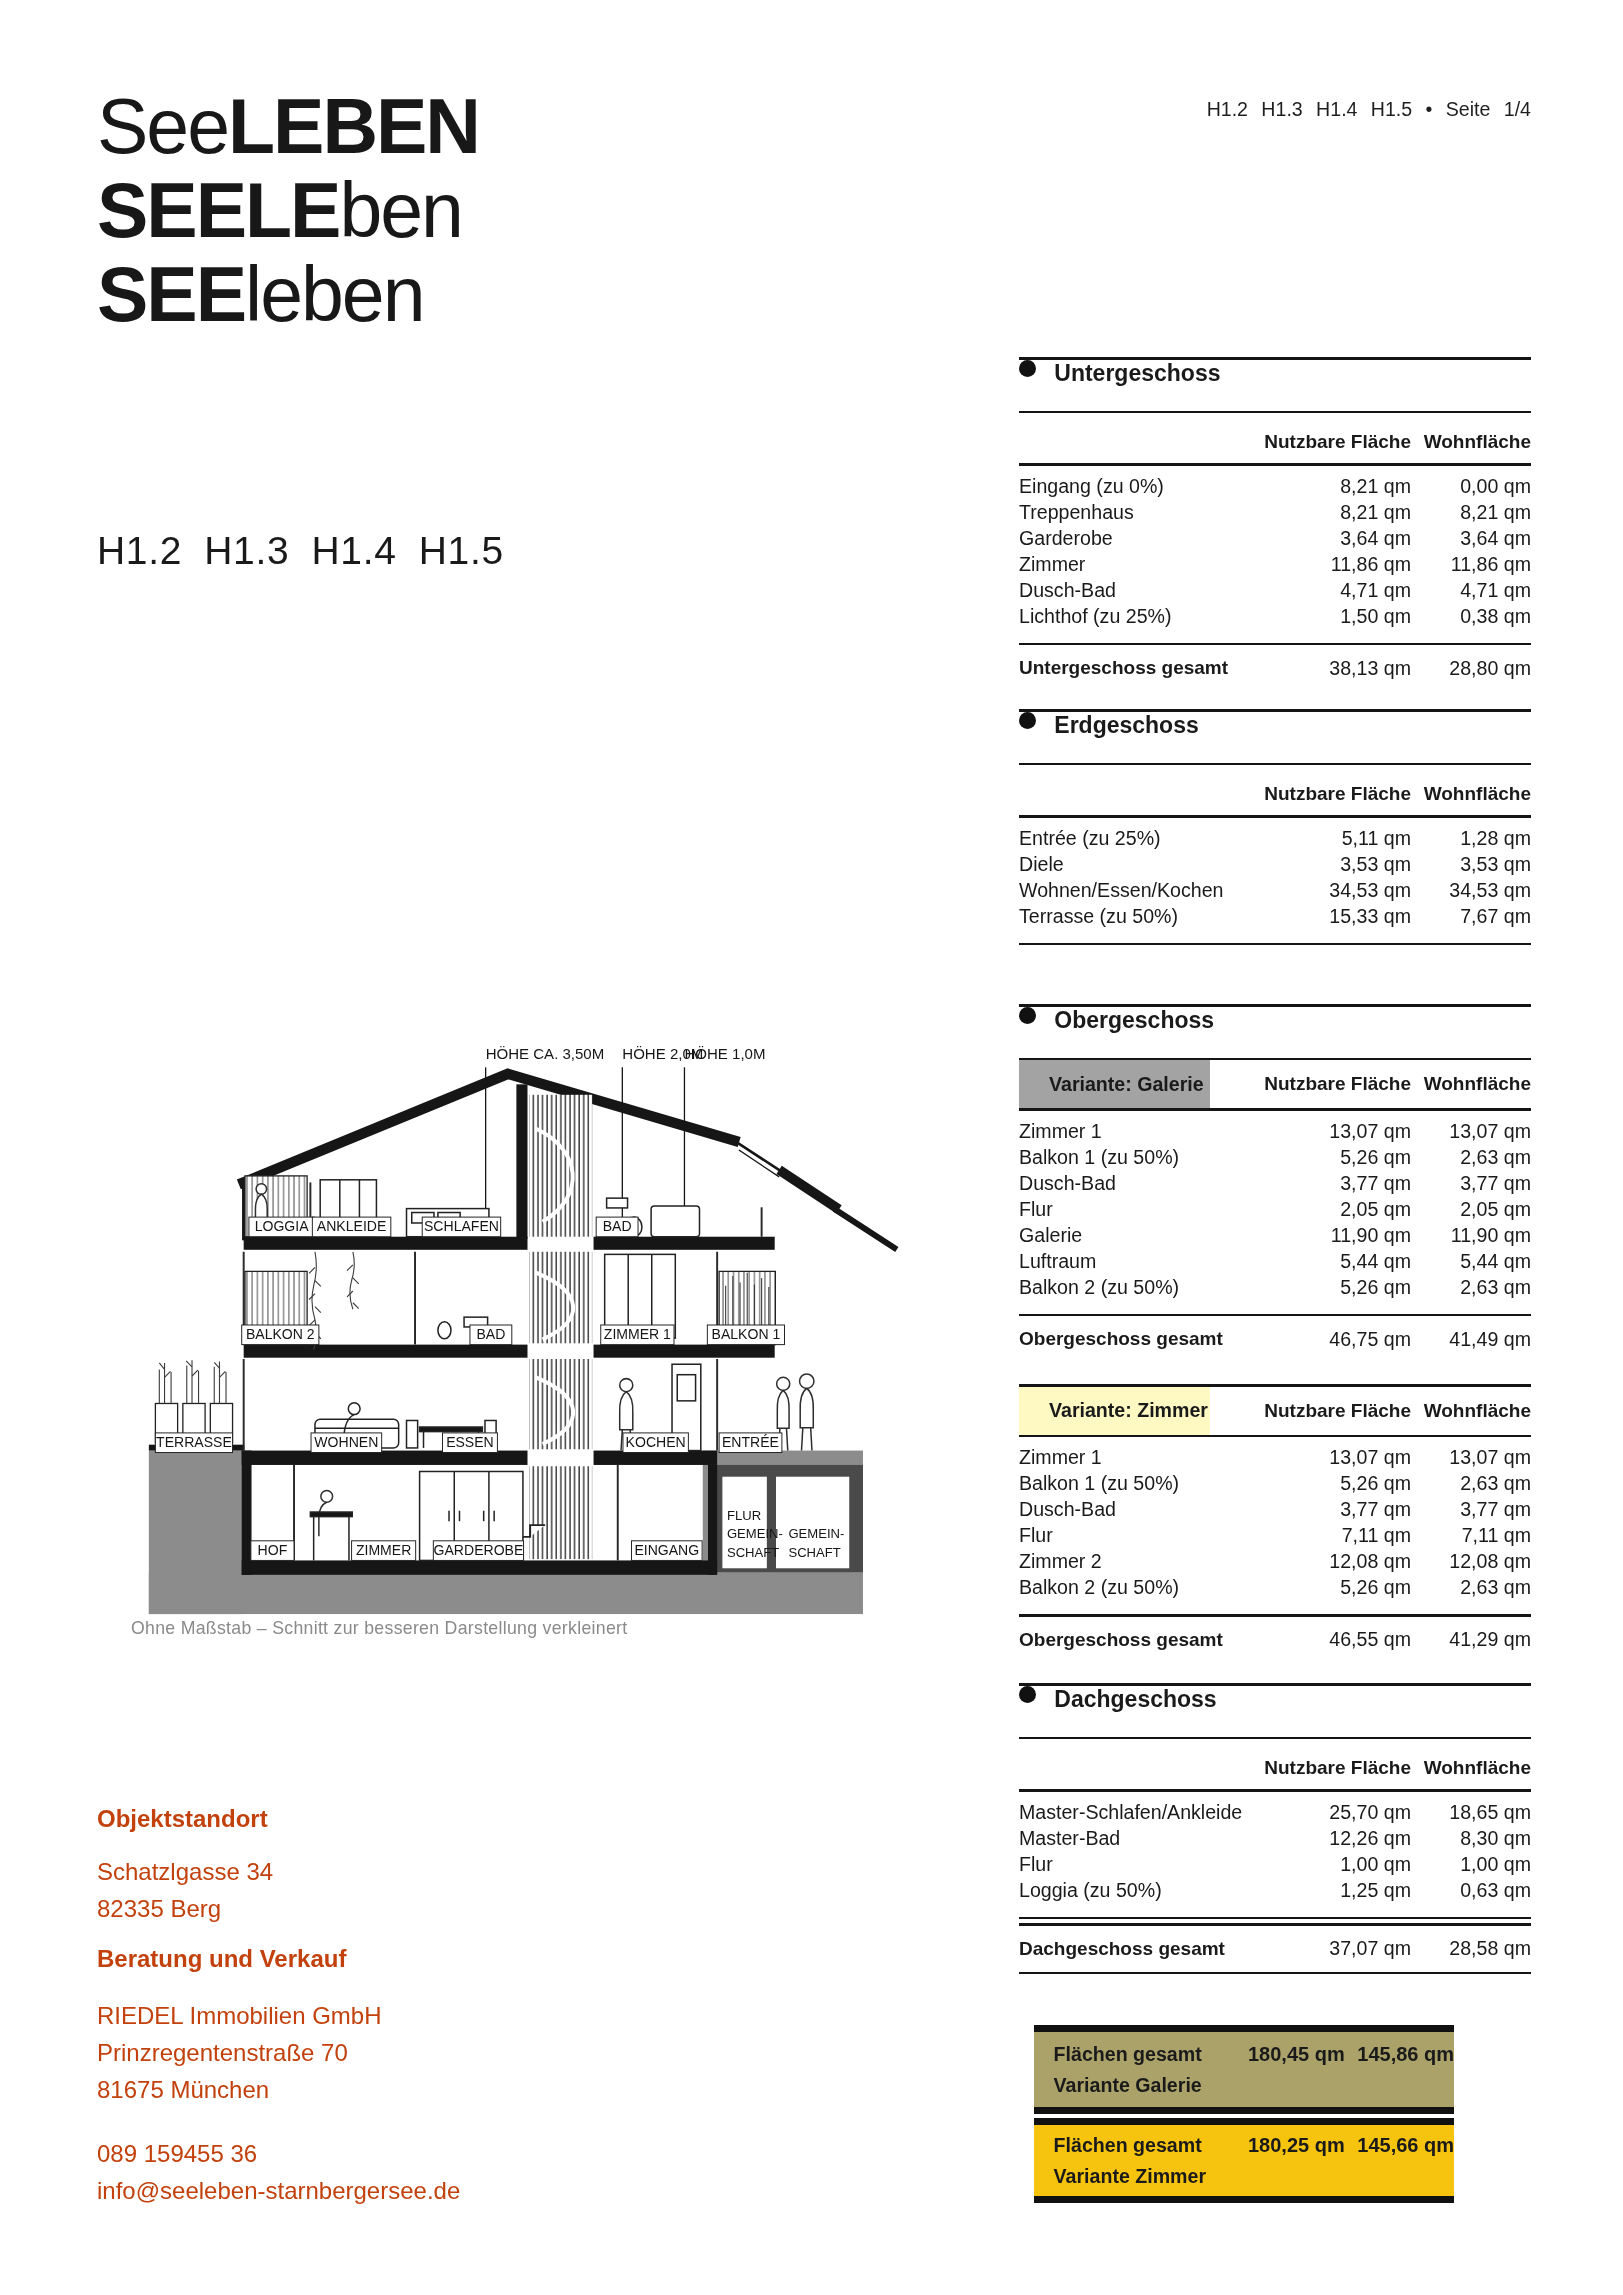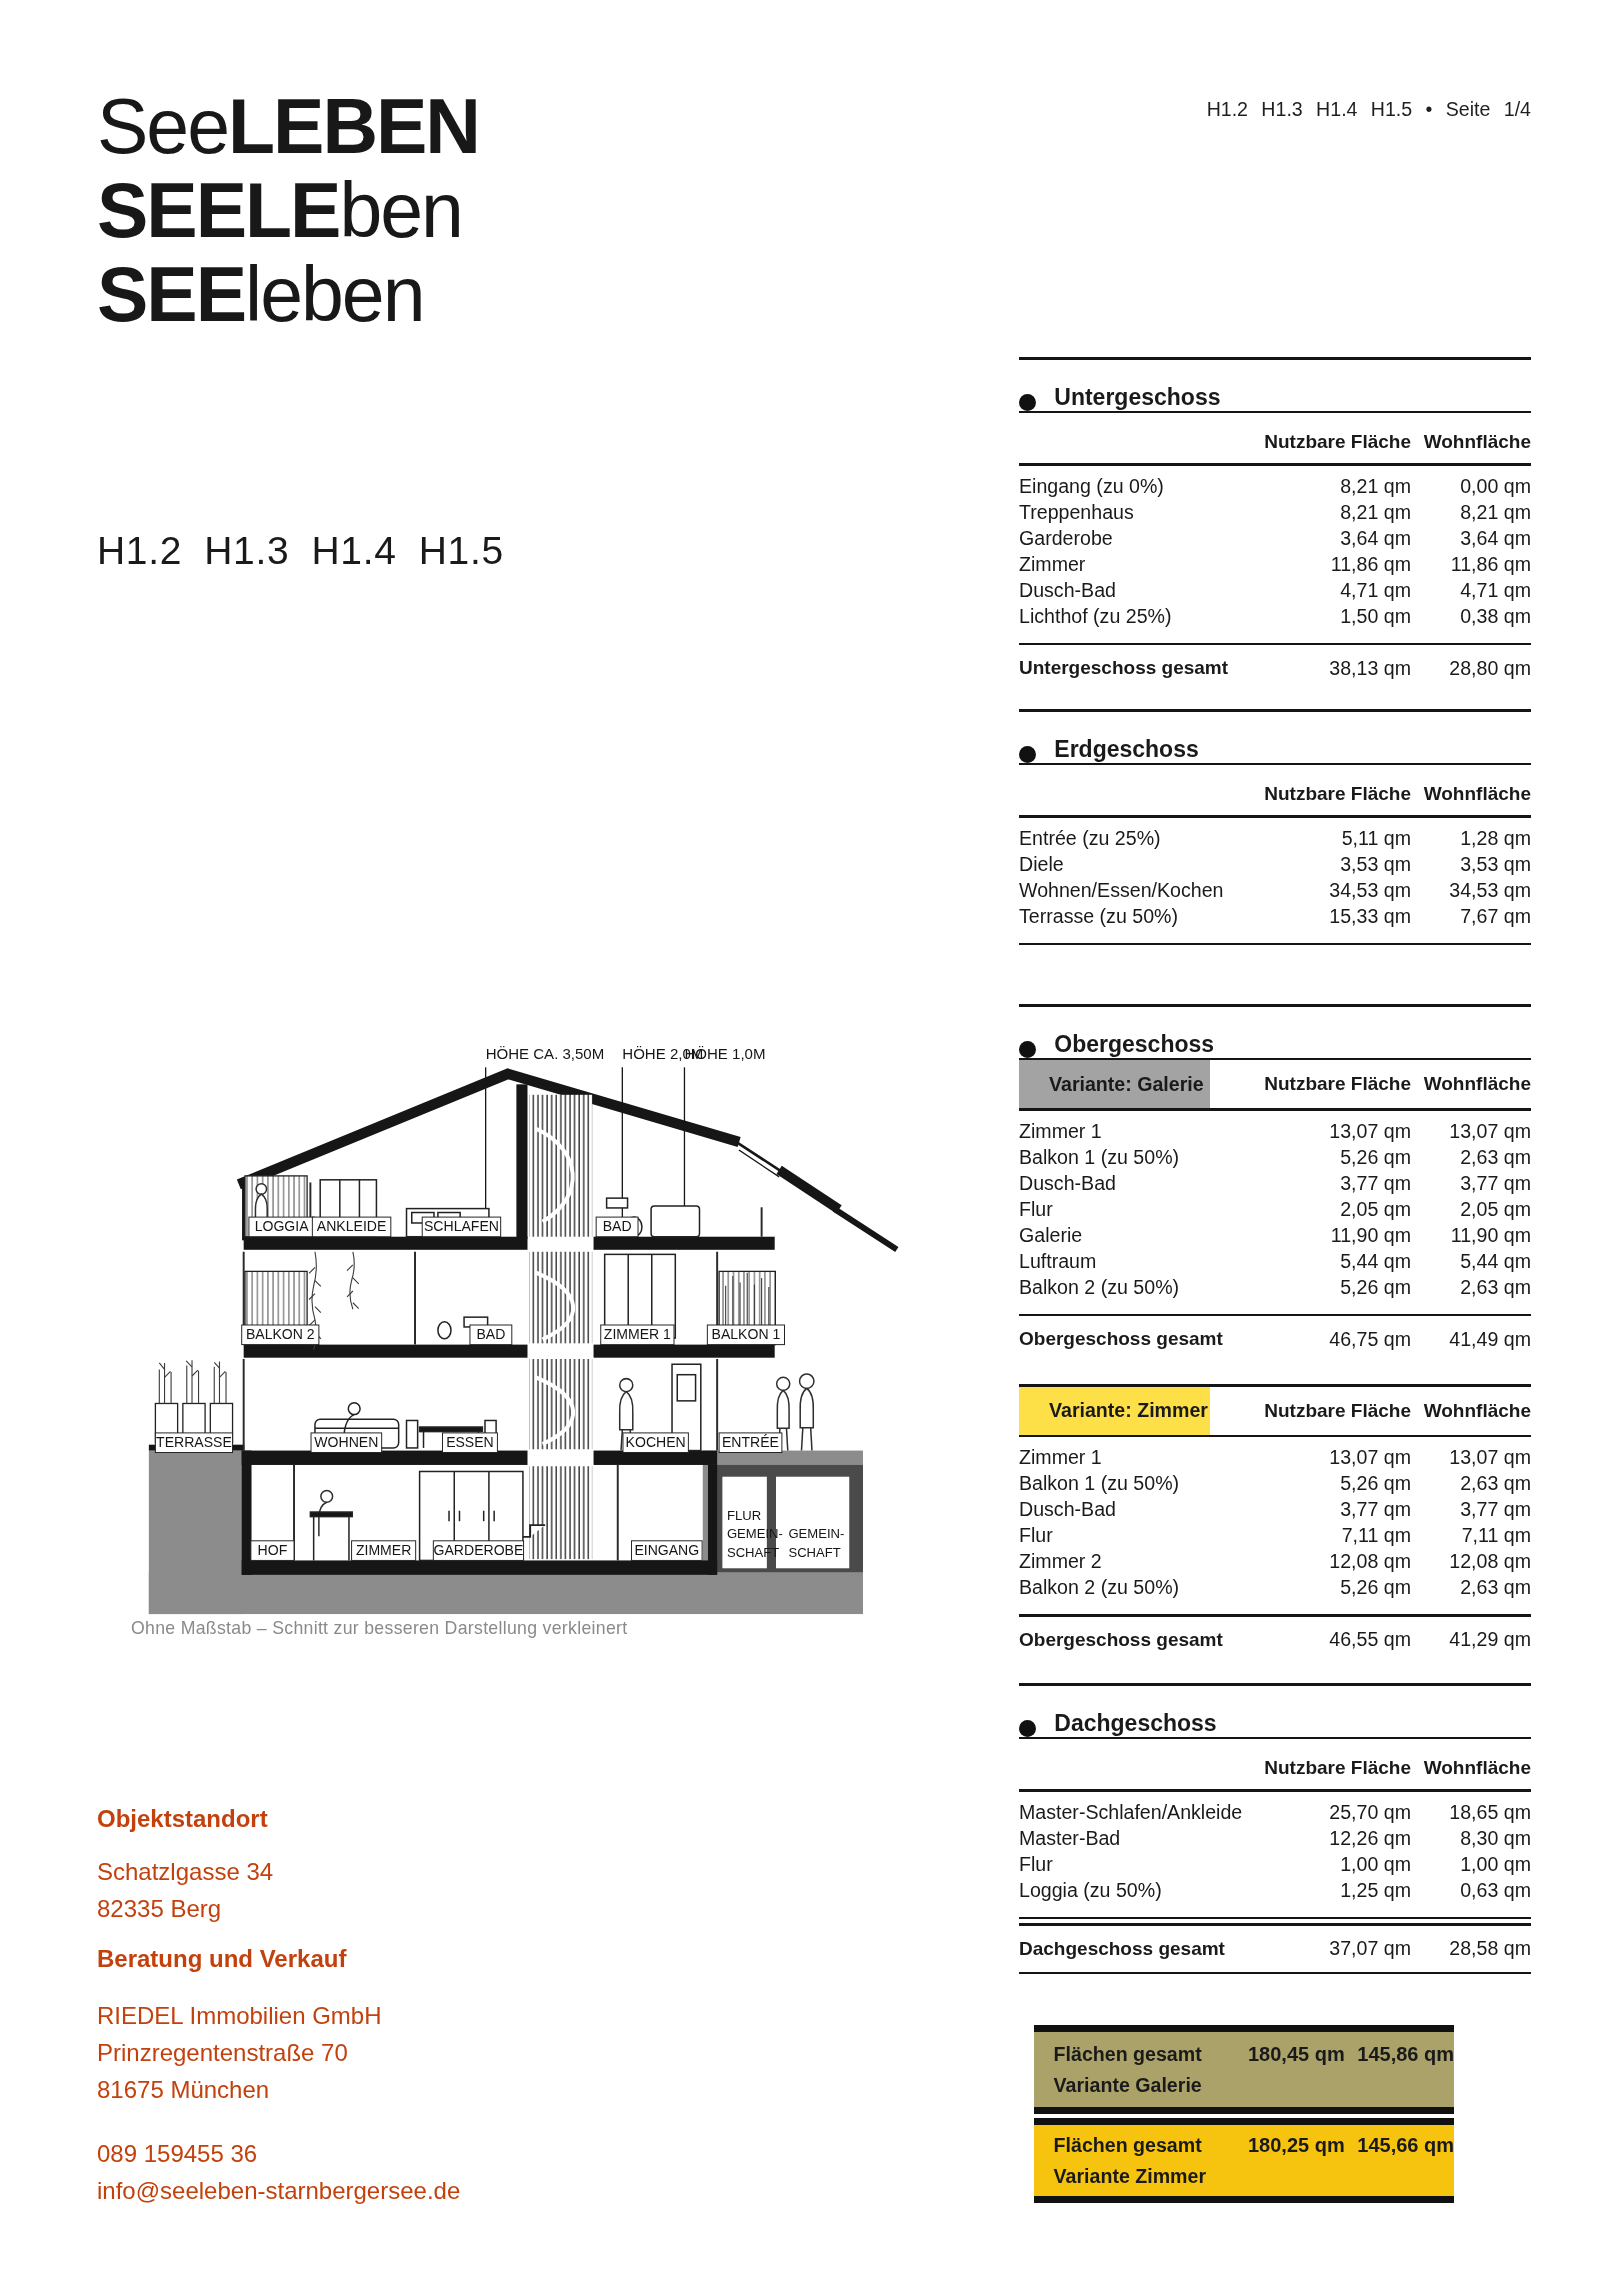--- a/index.html
+++ b/index.html
@@ -17,21 +17,21 @@
                word-spacing:7.9px;color:#1f1f1f;}
 
   
   .title{left:97px;top:501px;}
   .title .main{font-size:43px;font-weight:bold;letter-spacing:0;white-space:nowrap;}
   .title .sub{font-size:39px;font-weight:normal;margin-top:28px;word-spacing:10.5px;letter-spacing:0.7px;}
 
   
   .rcol{position:absolute;left:1019px;width:512px;}
   .rule{height:2.6px;background:#151515;}
-  .sec-head{display:flex;align-items:flex-end;gap:18.3px;height:51px;font-size:23px;font-weight:bold;}
+  .sec-head{display:flex;align-items:flex-start;gap:18.3px;height:51px;font-size:23px;font-weight:bold;}
   .bullet{width:17px;height:17px;background:#111;border-radius:50%;flex:0 0 auto;}
   .colhead{display:flex;align-items:flex-end;height:50px;padding-bottom:10.5px;box-sizing:border-box;
            font-size:19px;font-weight:bold;}
   .sp{flex:1;}
   .v1{width:157px;text-align:right;white-space:nowrap;}
   .v2{width:120px;text-align:right;white-space:nowrap;}
   .rows{padding:9.2px 0 11.8px;}
   .row{display:flex;align-items:baseline;height:26px;font-size:19.6px;}
   .rlabel{flex:1;white-space:nowrap;}
   .trow{display:flex;align-items:center;height:46px;font-size:19.6px;}
@@ -478,21 +478,21 @@
     <div class="trow">
         <span class="rlabel">Obergeschoss gesamt</span>
         <span class="v1">46,75 qm</span>
         <span class="v2">41,49 qm</span>
       </div>
   </section>
 
   <section class="rcol" style="top:1384px;">
     <div class="rule"></div>
     <div class="vband">
-      <div class="vbox" style="background:#fde047;">Variante: Zimmer</div>
+      <div class="vbox" style="background:#fef9c3;">Variante: Zimmer</div>
       <div class="vrest">
           <span class="sp"></span>
           <span class="v1">Nutzbare Fläche</span>
           <span class="v2">Wohnfläche</span>
         </div>
     </div>
     <div class="rule"></div>
     <div class="rows">
       <div class="row">
           <span class="rlabel">Zimmer 1</span>

